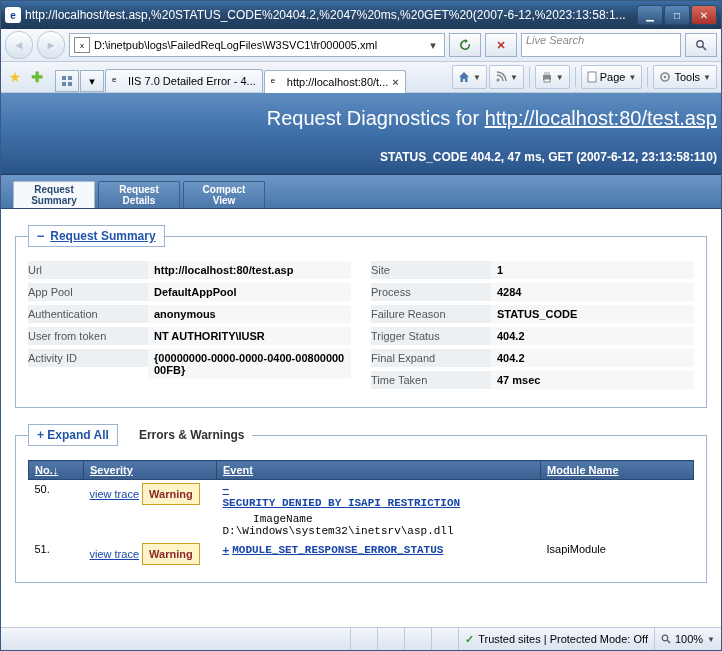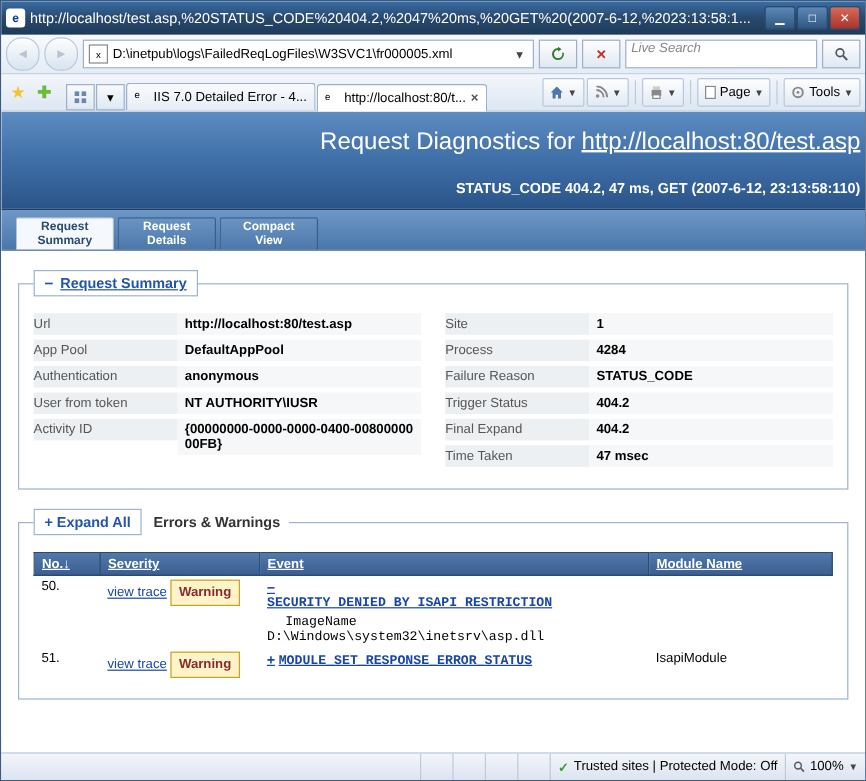--- a/index.html
+++ b/index.html
@@ -47,31 +47,31 @@
 fieldset{border:1px solid #9db4cc;padding:14px 12px 14px;margin:0 0 16px}
 legend{padding:0}
 .legend-box{border:1px solid #9db4cc;background:#fff;padding:3px 8px;display:flex;align-items:center;gap:6px;color:#2255aa;font-weight:bold;font-size:12px}
 .legend-box .tog{color:#2255aa;font-family:monospace;font-weight:bold}
 .legend-box .lt{text-decoration:underline}
 .kv-grid{display:flex;gap:20px}
 .kv-col{flex:1}
 .kv-row{display:flex;align-items:flex-start;margin-bottom:4px}
 .kv-row .k{width:110px;text-align:left;padding-right:10px;color:#555;font-size:11px;background:#edf0f3;padding-top:3px;padding-bottom:3px}
 .kv-row .v{flex:1;font-weight:bold;font-family:Verdana,Arial;font-size:11px;background:#f6f7f8;padding:3px 6px;word-break:break-all}
-fieldset.errs legend{display:flex;gap:2px;align-items:center}
+fieldset.errs legend{display:flex;gap:13px;align-items:center}
 .expand-btn{border:1px solid #9db4cc;background:#fff;padding:3px 8px;color:#2255aa;font-weight:bold;font-size:12px}
 .sect-title{font-weight:bold;font-size:12px;color:#333;padding:3px 8px}
 table.evt{width:100%;border-collapse:collapse;font-size:11px}
 table.evt th{background:linear-gradient(to bottom,#5078a8,#3a5e90);color:#fff;text-align:left;padding:3px 6px;font-weight:bold;text-decoration:underline;border:1px solid #2a4a74}
 table.evt td{padding:3px 6px;vertical-align:top}
 .link{color:#1846a8;text-decoration:underline;cursor:pointer}
 .warn{background:#fef4c8;border:1px solid #c8a028;padding:4px 6px;color:#8a2a2a;font-weight:bold;display:inline-block}
 .ev-name{color:#1846a8;text-decoration:underline;font-weight:bold;font-family:"Courier New",monospace}
 .ev-sub{font-family:"Courier New",monospace;font-size:11px;margin-top:4px}
-.ev-sub .sk{display:inline-block;width:90px;text-align:center;padding-right:6px}
+.ev-sub .sk{display:inline-block;width:90px;text-align:right;padding-right:6px}
 .statusbar{height:22px;background:linear-gradient(to bottom,#f3f6fb,#dbe4f0);border-top:1px solid #bccadc;display:flex;align-items:center;font-size:11px}
 .sb-cell{border-left:1px solid #bccadc;height:100%;display:flex;align-items:center;padding:0 6px;gap:4px}
 .sb-cell:first-child{border-left:none}
 .check{color:#3a9a3a;font-weight:bold}
 .zoom-dd{font-size:8px;color:#444}
 svg{display:block}
 </style>
 </head>
 <body>
 

